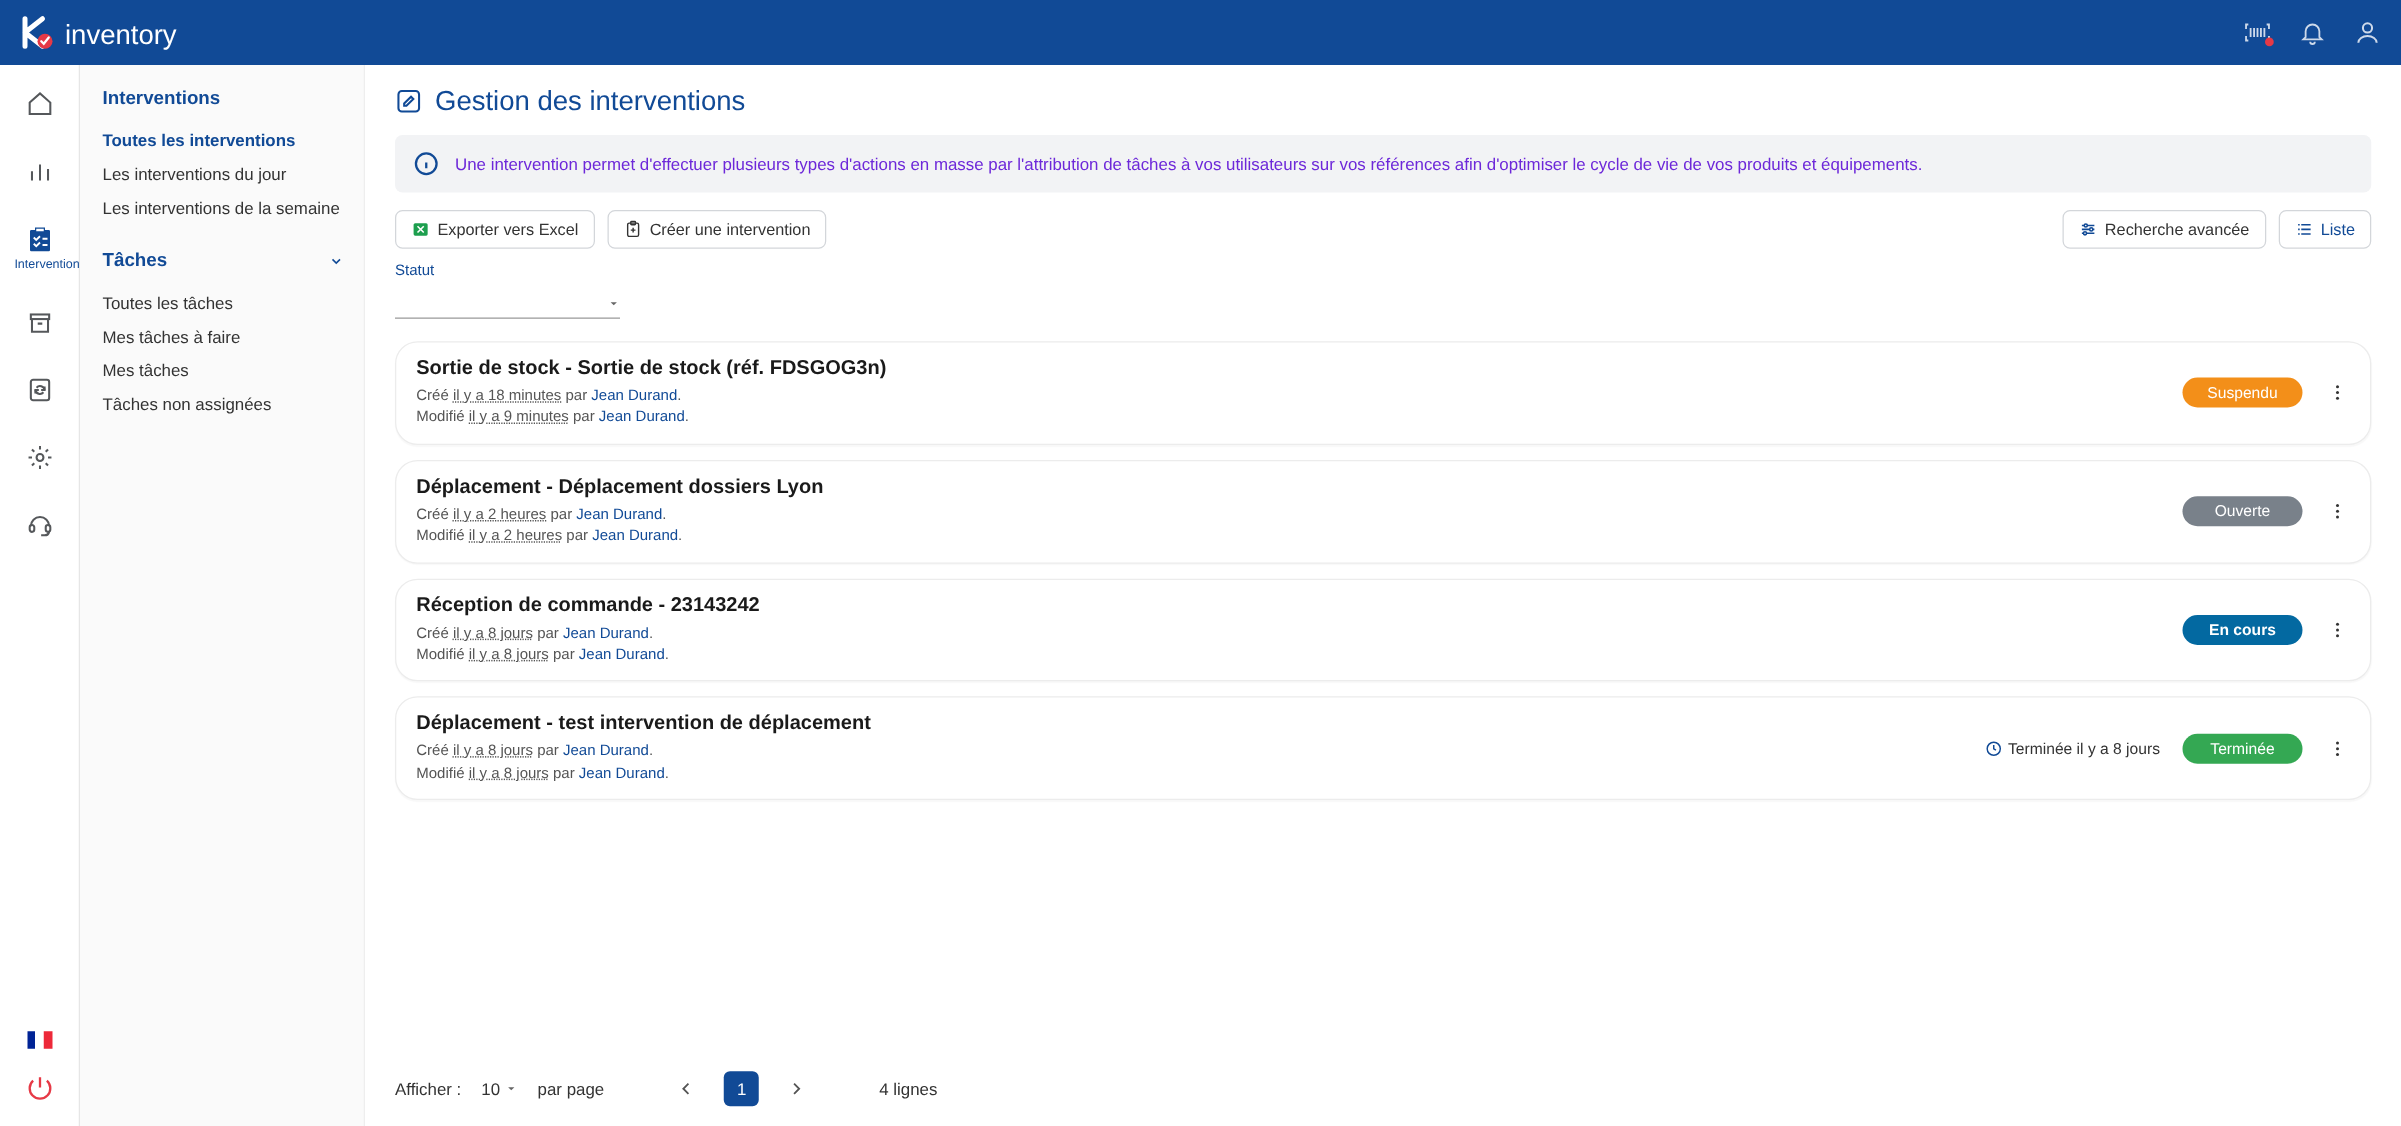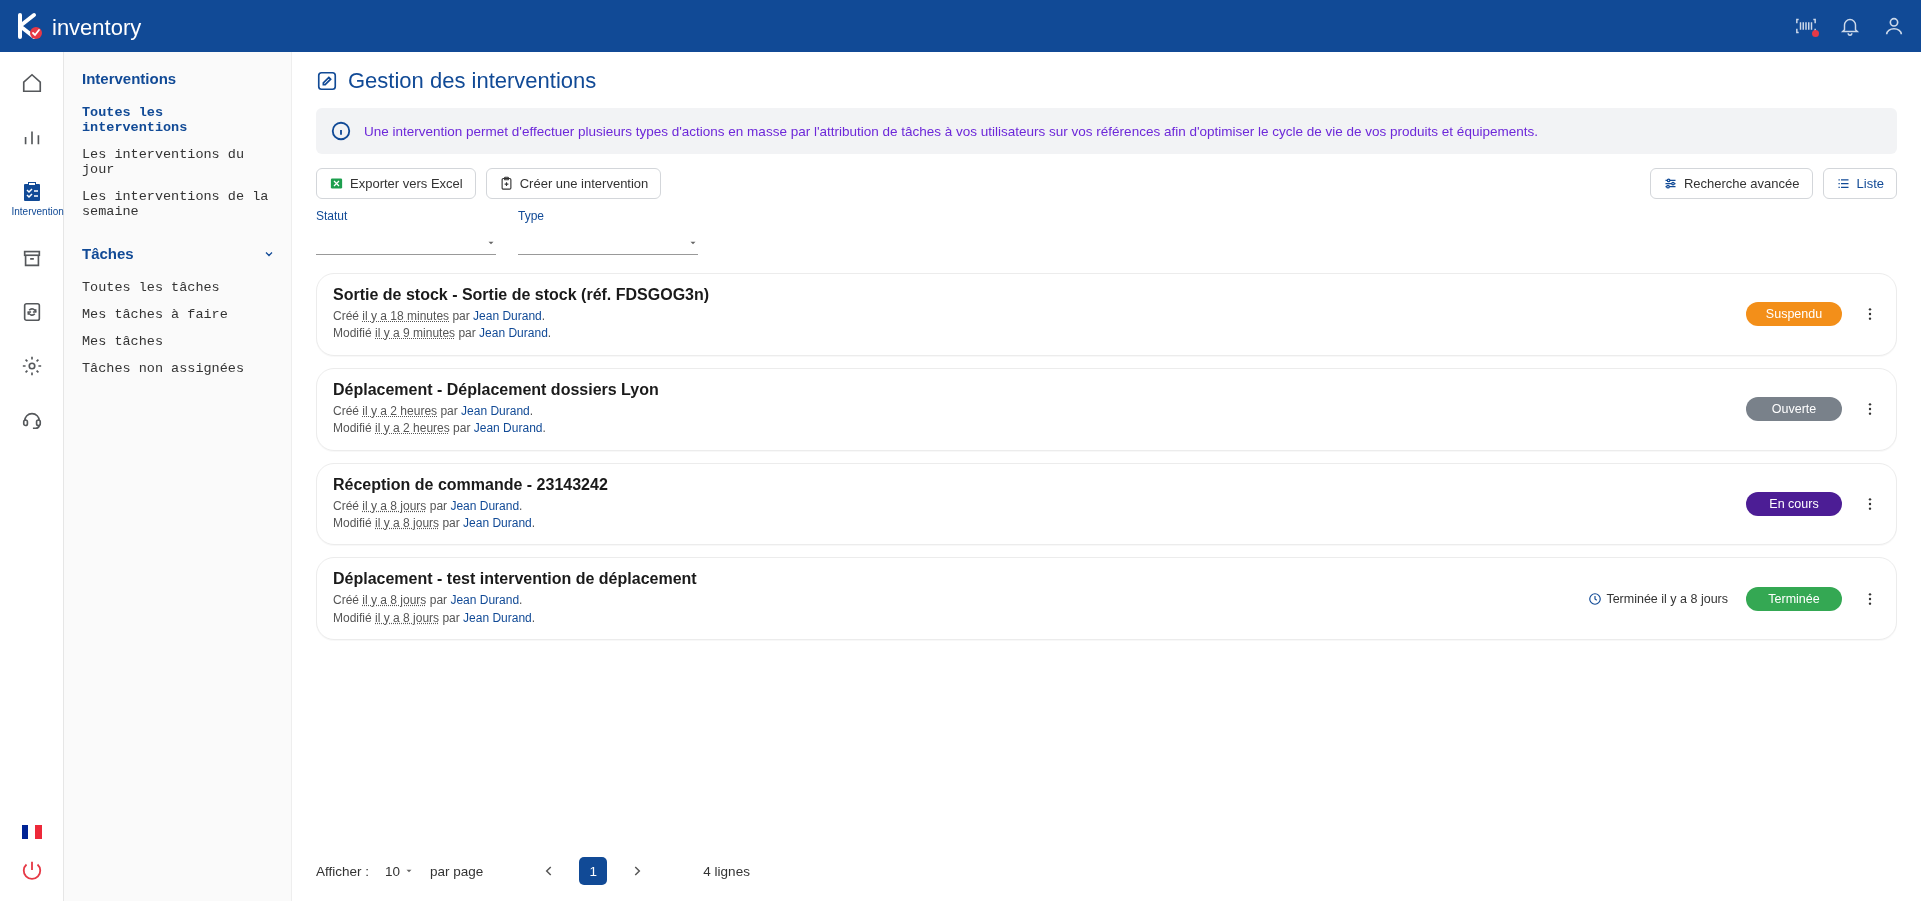--- a/index.html
+++ b/index.html
@@ -22,21 +22,21 @@
     .rail-item.active { color: #114a96; }
     .rail-icon { display: flex; align-items: center; justify-content: center; height: 26px; }
     .rail-label { font-size: 10px; margin-top: 2px; color: #114a96; }
     .rail-bottom { margin-top: auto; display: flex; flex-direction: column; align-items: center; gap: 18px; padding-bottom: 18px; }
     .flag { width: 20px; height: 14px; display: flex; }
     .flag div { flex: 1; }
     
     
     .sidenav { width: 228px; background: #fafafa; border-right: 1px solid #eee; padding: 18px 16px 0 18px; }
     .sidenav-sec-title { color: #114a96; font-weight: 600; font-size: 15px; margin-bottom: 12px; display: flex; align-items: center; justify-content: space-between; }
-    .sidenav-item { font-size: 13.5px; padding: 6px 0; color: #333; cursor: pointer; font-family: Liberation Mono, monospace; }
+    .sidenav-item { font-size: 13.5px; padding: 6px 0; color: #333; cursor: pointer; }
     .sidenav-item.active { color: #114a96; font-weight: 700; }
     .sidenav-spacer { height: 20px; }
     
     
     .main { flex: 1; padding: 16px 24px; overflow: auto; display: flex; flex-direction: column; }
     .page-title { display: flex; align-items: center; gap: 10px; color: #114a96; font-size: 22px; font-weight: 500; margin-bottom: 14px; }
     .info-banner { background: #f2f3f5; border-radius: 6px; padding: 12px 14px; display: flex; align-items: center; gap: 12px; color: #6d28d9; font-size: 13.5px; margin-bottom: 14px; }
     .info-icon { width: 22px; height: 22px; flex-shrink: 0; }
     
     
@@ -56,21 +56,21 @@
     .card-main { flex: 1; }
     .card-title { font-size: 16px; font-weight: 700; color: #1a1a1a; margin-bottom: 4px; }
     .card-meta { font-size: 12px; color: #555; line-height: 1.45; }
     .card-meta .time { text-decoration: underline dotted; }
     .card-meta .user { color: #114a96; cursor: pointer; }
     .card-side { display: flex; align-items: center; gap: 18px; }
     .done-info { font-size: 12.5px; color: #333; display: flex; align-items: center; gap: 4px; }
     .badge { border-radius: 999px; padding: 5px 18px; font-size: 12.5px; color: #fff; font-weight: 500; min-width: 96px; text-align: center; }
     .badge.orange { background: #f38f19; }
     .badge.gray { background: #79818a; }
-    .badge.yellow { background: #4c1d95; }
+    .badge.yellow { background: #0369a1; font-weight: bold; }
     .badge.green { background: #34a853; }
     .more-btn { cursor: pointer; padding: 4px 2px; color: #333; }
     
     
     .pager { margin-top: auto; padding-top: 20px; display: flex; align-items: center; gap: 16px; font-size: 13.5px; color: #333; }
     .per-sel { display: inline-flex; align-items: center; gap: 4px; cursor: pointer; }
     .page-btn { width: 28px; height: 28px; border-radius: 5px; display: inline-flex; align-items: center; justify-content: center; cursor: pointer; }
     .page-btn.active { background: #114a96; color: #fff; }
     .page-arrow { width: 28px; height: 28px; display: inline-flex; align-items: center; justify-content: center; cursor: pointer; color: #555; }
     
@@ -264,28 +264,20 @@
 
     <div class="filters">
       <div class="filter-col">
         <div class="filter-label">Statut</div>
         <div class="filter-select">
           <svg width="10" height="10" viewBox="0 0 24 24" fill="#666">
               <path d="M6 9 l6 6 l6 -6 Z"></path>
             </svg>
         </div>
       </div>
-      <div class="filter-col">
-        <div class="filter-label">Type</div>
-        <div class="filter-select">
-          <svg width="10" height="10" viewBox="0 0 24 24" fill="#666">
-              <path d="M6 9 l6 6 l6 -6 Z"></path>
-            </svg>
-        </div>
-      </div>
     </div>
 
     <div id="cards-container">
         <div class="card">
     <div class="card-main">
       <div class="card-title">Sortie de stock - Sortie de stock (réf. FDSGOG3n)</div>
       <div class="card-meta">Créé <span class="time">il y a 18 minutes</span> par <span class="user">Jean Durand</span>.</div>
       <div class="card-meta">Modifié <span class="time">il y a 9 minutes</span> par <span class="user">Jean Durand</span>.</div>
     </div>
     <div class="card-side">

